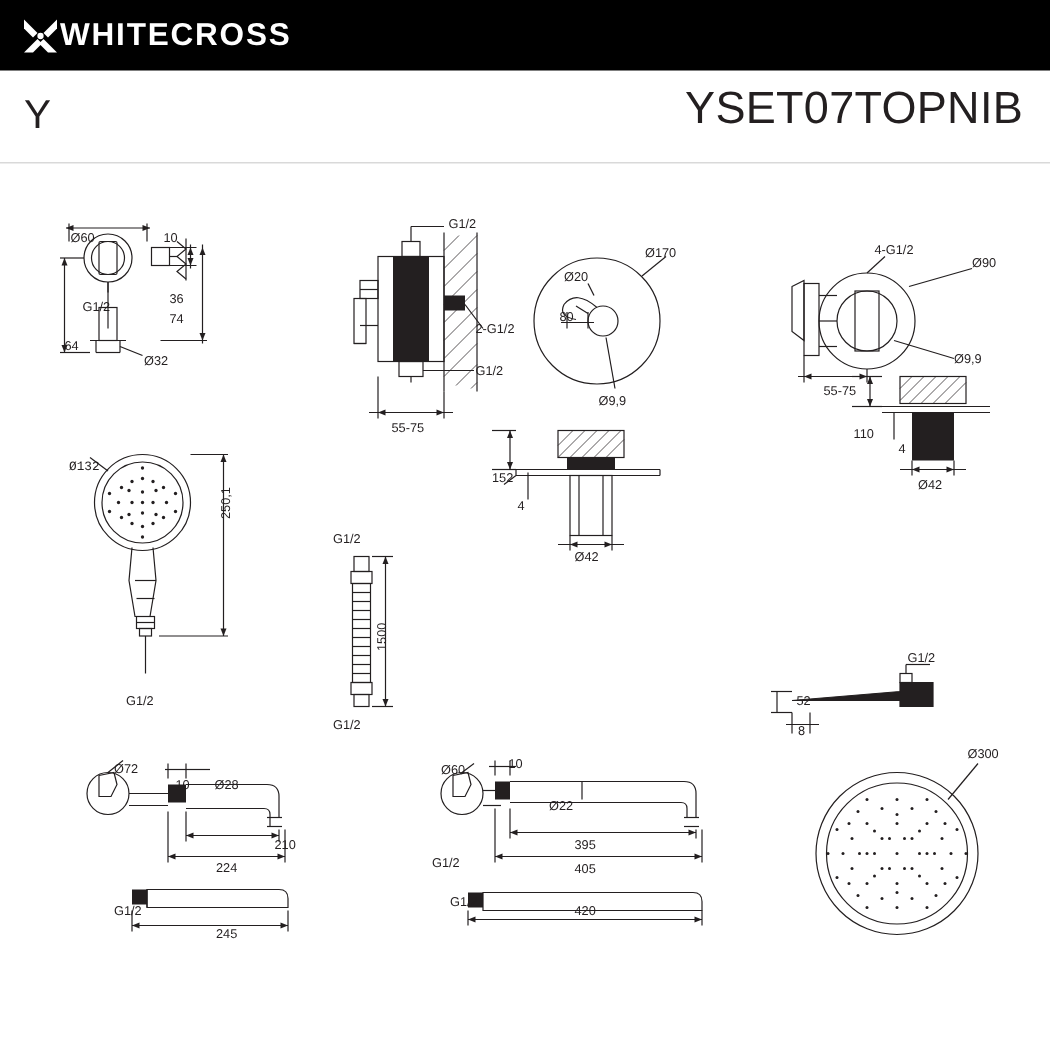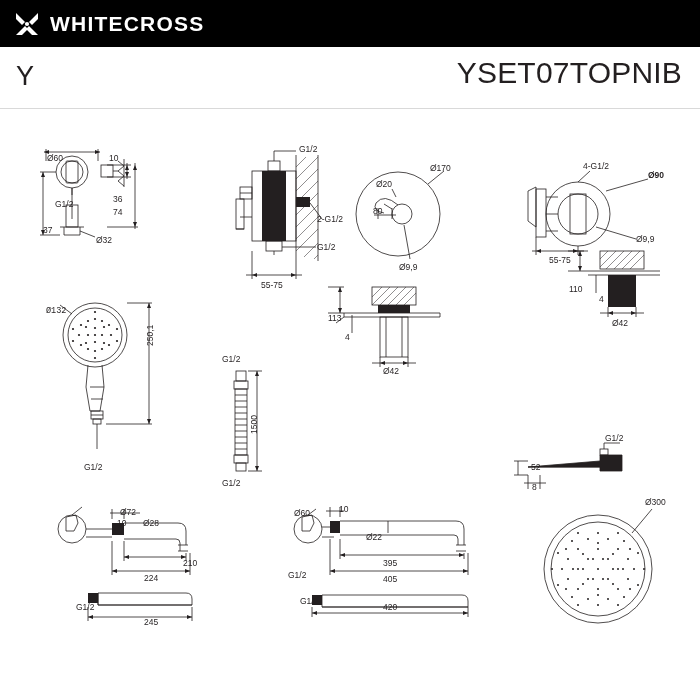--- a/index.html
+++ b/index.html
@@ -30,21 +30,20 @@
     width: 26px; height: 26px;
     position: relative;
     flex: 0 0 auto;
   }
   .logo-mark svg { display:block; }
   .logo-text {
     color: #ffffff;
     font-size: 21px;
     letter-spacing: 1.2px;
     font-weight: bold;
-    margin-left: 10px;
     white-space: nowrap;
   }
   
   .titlerow {
     position: absolute;
     left: 0; top: 47px;
     width: 700px; height: 62px;
     border-bottom: 1px solid #d9d9d9;
     box-sizing: border-box;
   }
@@ -544,62 +543,62 @@
       </g>
 
     </g>
   </svg>
 
   <span class="lbl" style="left:47px;  top:45px;">Ø60</span>
   <span class="lbl" style="left:109px; top:45px;">10</span>
   <span class="lbl" style="left:55px;  top:91px;">G1/2</span>
   <span class="lbl" style="left:113px; top:86px;">36</span>
   <span class="lbl" style="left:113px; top:99px;">74</span>
-  <span class="lbl" style="left:43px;  top:117px;">37</span>
+  <span class="lbl" style="left:43px;  top:117px;">64</span>
   <span class="lbl" style="left:96px;  top:127px;">Ø32</span>
   <span class="lbl" style="left:46px;  top:198px;font-family:Liberation Mono, monospace;">Ø132</span>
   <span class="lbl v" style="left:146px; top:237px;">250,1</span>
   <span class="lbl" style="left:84px;  top:354px;">G1/2</span>
-  <span class="lbl" style="left:76px;  top:399px;padding-left:44px;">Ø72</span>
+  <span class="lbl" style="left:76px;  top:399px;">Ø72</span>
   <span class="lbl" style="left:117px; top:410px;">10</span>
   <span class="lbl" style="left:143px; top:410px;">Ø28</span>
   <span class="lbl" style="left:144px; top:450px;margin-left:39px;">210</span>
   <span class="lbl" style="left:144px; top:465px;">224</span>
   <span class="lbl" style="left:76px;  top:494px;">G1/2</span>
   <span class="lbl" style="left:144px; top:509px;">245</span>
 
   <span class="lbl" style="left:299px; top:36px;">G1/2</span>
   <span class="lbl" style="left:317px; top:106px;">2-G1/2</span>
   <span class="lbl" style="left:317px; top:134px;">G1/2</span>
   <span class="lbl" style="left:261px; top:172px;">55-75</span>
 
   <span class="lbl" style="left:430px; top:55px;">Ø170</span>
   <span class="lbl" style="left:376px; top:71px;">Ø20</span>
   <span class="lbl" style="left:373px; top:98px;">80</span>
   <span class="lbl" style="left:399px; top:154px;">Ø9,9</span>
 
-  <span class="lbl" style="left:328px; top:205px;">113</span>
+  <span class="lbl" style="left:328px; top:205px;">152</span>
   <span class="lbl" style="left:345px; top:224px;">4</span>
   <span class="lbl" style="left:383px; top:258px;">Ø42</span>
 
   <span class="lbl" style="left:222px; top:246px;">G1/2</span>
   <span class="lbl v" style="left:250px; top:325px;">1500</span>
   <span class="lbl" style="left:222px; top:370px;">G1/2</span>
 
   <span class="lbl" style="left:294px; top:400px;">Ø60</span>
   <span class="lbl" style="left:339px; top:396px;">10</span>
   <span class="lbl" style="left:366px; top:424px;">Ø22</span>
   <span class="lbl" style="left:383px; top:450px;">395</span>
   <span class="lbl" style="left:288px; top:462px;">G1/2</span>
   <span class="lbl" style="left:383px; top:466px;">405</span>
   <span class="lbl" style="left:300px; top:488px;">G1/2</span>
   <span class="lbl" style="left:383px; top:494px;">420</span>
 
   <span class="lbl" style="left:583px; top:53px;">4-G1/2</span>
-  <span class="lbl" style="left:648px; top:62px;font-weight:bold;">Ø90</span>
+  <span class="lbl" style="left:648px; top:62px;">Ø90</span>
   <span class="lbl" style="left:636px; top:126px;">Ø9,9</span>
   <span class="lbl" style="left:549px; top:147px;">55-75</span>
   <span class="lbl" style="left:569px; top:176px;">110</span>
   <span class="lbl" style="left:599px; top:186px;">4</span>
   <span class="lbl" style="left:612px; top:210px;">Ø42</span>
 
   <span class="lbl" style="left:605px; top:325px;">G1/2</span>
   <span class="lbl" style="left:519px; top:354px;margin-left:12px;">52</span>
   <span class="lbl" style="left:532px; top:374px;">8</span>
   <span class="lbl" style="left:645px; top:389px;">Ø300</span>

